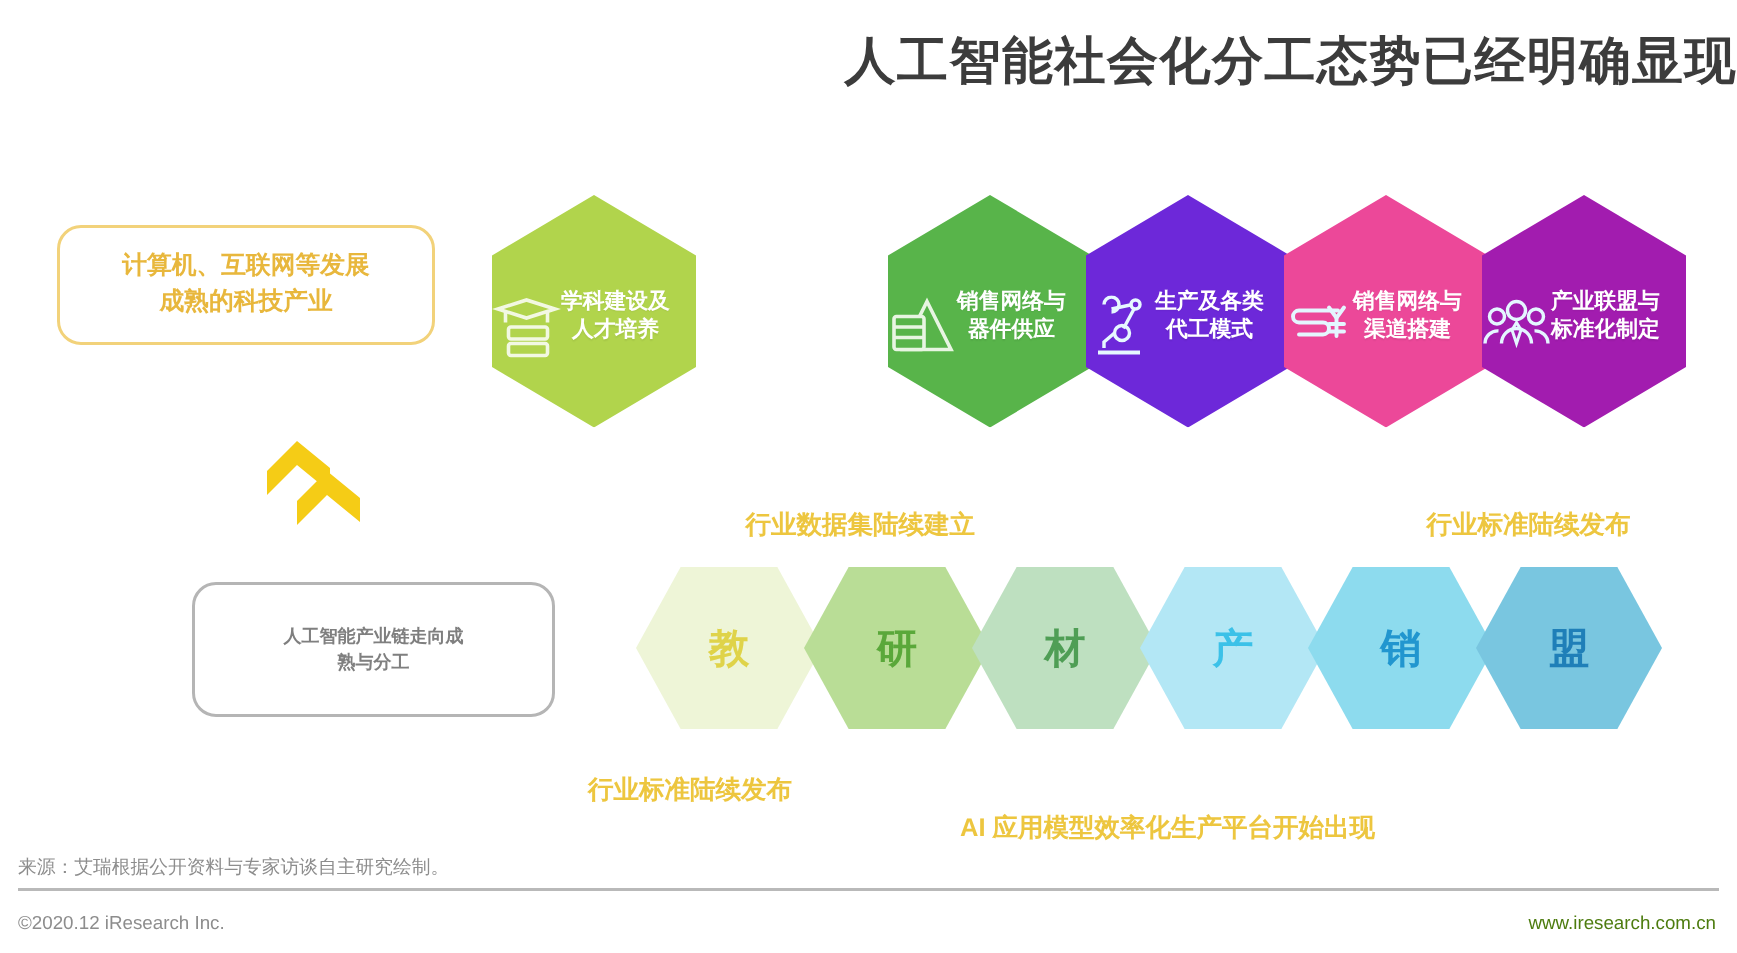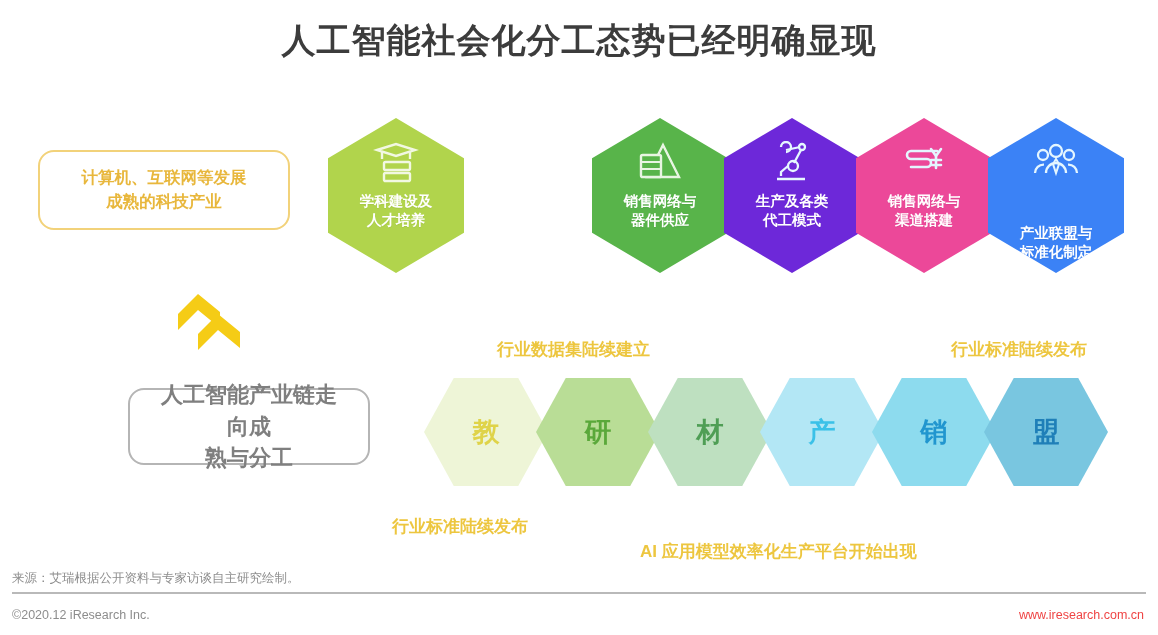--- a/index.html
+++ b/index.html
@@ -7,55 +7,55 @@
     width: 1158px; height: 635px;
     background: #ffffff;
     font-family: "Liberation Sans", "DejaVu Sans", sans-serif;
     overflow: hidden;
   }
   .page { position: relative; width: 1158px; height: 635px; background: #fff; }
 
   
   .title {
     position: absolute; left: 0; top: 18px; width: 1158px;
-    text-align: center;
+    text-align: right;
     font-size: 34px; font-weight: bold; color: #3c3c3c;
     letter-spacing: 1px;
   }
 
   
   .callout {
     position: absolute;
     border-radius: 16px;
     display: flex; align-items: center; justify-content: center;
     text-align: center;
     font-weight: bold;
     line-height: 1.45;
-    padding: 8px 22px;
+    padding: 8px 0;
   }
   .callout-gold {
     left: 38px; top: 150px; width: 252px; height: 80px;
     border: 2px solid #f2d27a;
     color: #e8b73c; font-size: 16.5px;
   }
   .callout-gray {
-    left: 128px; top: 388px; width: 242px; height: 77px;
+    left: 128px; top: 388px; width: 242px; height: 90px;
     border: 2px solid #b5b5b5;
-    color: #7f7f7f; font-size: 22px;
+    color: #7f7f7f; font-size: 12px;
   }
 
   
   .chevrons { position: absolute; left: 176px; top: 288px; width: 72px; height: 74px; }
 
   
   .hexrow-top { position: absolute; left: 328px; top: 118px; width: 820px; height: 155px; }
   .hex-top {
-    position: absolute; top: 0; width: 136px; height: 155px;
+    position: absolute; top: 12px; width: 136px; height: 155px;
     clip-path: polygon(50% 0%, 100% 26%, 100% 74%, 50% 100%, 0% 74%, 0% 26%);
-    display: flex; flex-direction: column; align-items: center;
+    display: flex; flex-direction: row; align-items: center;
     justify-content: flex-start;
   }
   .hex-top .ico {
     margin-top: 22px; height: 46px;
     display: flex; align-items: center; justify-content: center;
   }
   .hex-top .lbl {
     margin-top: 6px; color: #ffffff; font-size: 14.5px; font-weight: bold;
     line-height: 1.28; text-align: center; white-space: pre-line;
     text-shadow: 0 1px 1px rgba(0,0,0,0.06);
@@ -80,21 +80,21 @@
   
   .source {
     position: absolute; left: 12px; top: 570px;
     font-size: 12.5px; color: #8d8d8d;
   }
   .rule {
     position: absolute; left: 12px; top: 592px; width: 1134px; height: 2px;
     background: #b9b9b9;
   }
   .foot-left  { position: absolute; left: 12px; top: 608px; font-size: 12.5px; color: #8d8d8d; }
-  .foot-right { position: absolute; right: 14px; top: 608px; font-size: 12.5px; color: #ef4444; }
+  .foot-right { position: absolute; right: 14px; top: 608px; font-size: 12.5px; color: #4d7c0f; }
 </style>
 </head>
 <body>
 
 <div class="page">
 
   <div class="title">人工智能社会化分工态势已经明确显现</div>
 
   <div class="callout callout-gold">
     <span style="white-space:pre-line">计算机、互联网等发展
@@ -162,21 +162,21 @@
         <svg width="46" height="44" viewBox="0 0 46 44">
           <path d="M36 10 H10 a4 4 0 0 0 0 8 h16 a4 4 0 0 1 0 8 H10" fill="none" stroke="#e4f6ff" stroke-width="2.6" stroke-linecap="round"></path>
           <path d="M30 8 L35 15 L40 8" fill="none" stroke="#e4f6ff" stroke-width="2.6" stroke-linecap="round"></path>
           <path d="M35 15 v12 M30 19 h10 M30 24 h10" fill="none" stroke="#e4f6ff" stroke-width="2.6" stroke-linecap="round"></path>
         </svg>
       </div>
       <div class="lbl">销售网络与
 渠道搭建</div>
     </div>
 
-    <div class="hex-top" style="left:660px; background:#3b82f6;gap:32px;">
+    <div class="hex-top" style="left:660px; background:#a21caf;">
       <div class="ico">
         <svg width="46" height="44" viewBox="0 0 46 44">
           <circle cx="23" cy="10" r="6" fill="none" stroke="#e4f6ff" stroke-width="2.3"></circle>
           <path d="M13 32 a10 10 0 0 1 20 0" fill="none" stroke="#e4f6ff" stroke-width="2.3"></path>
           <circle cx="10" cy="14" r="5" fill="none" stroke="#e4f6ff" stroke-width="2.3"></circle>
           <path d="M2 32 a8.5 8.5 0 0 1 9 -8.4" fill="none" stroke="#e4f6ff" stroke-width="2.3"></path>
           <circle cx="36" cy="14" r="5" fill="none" stroke="#e4f6ff" stroke-width="2.3"></circle>
           <path d="M44 32 a8.5 8.5 0 0 0 -9 -8.4" fill="none" stroke="#e4f6ff" stroke-width="2.3"></path>
           <path d="M23 18 l-3 5 l3 9 l3 -9 Z" fill="none" stroke="#e4f6ff" stroke-width="2"></path>
         </svg>

